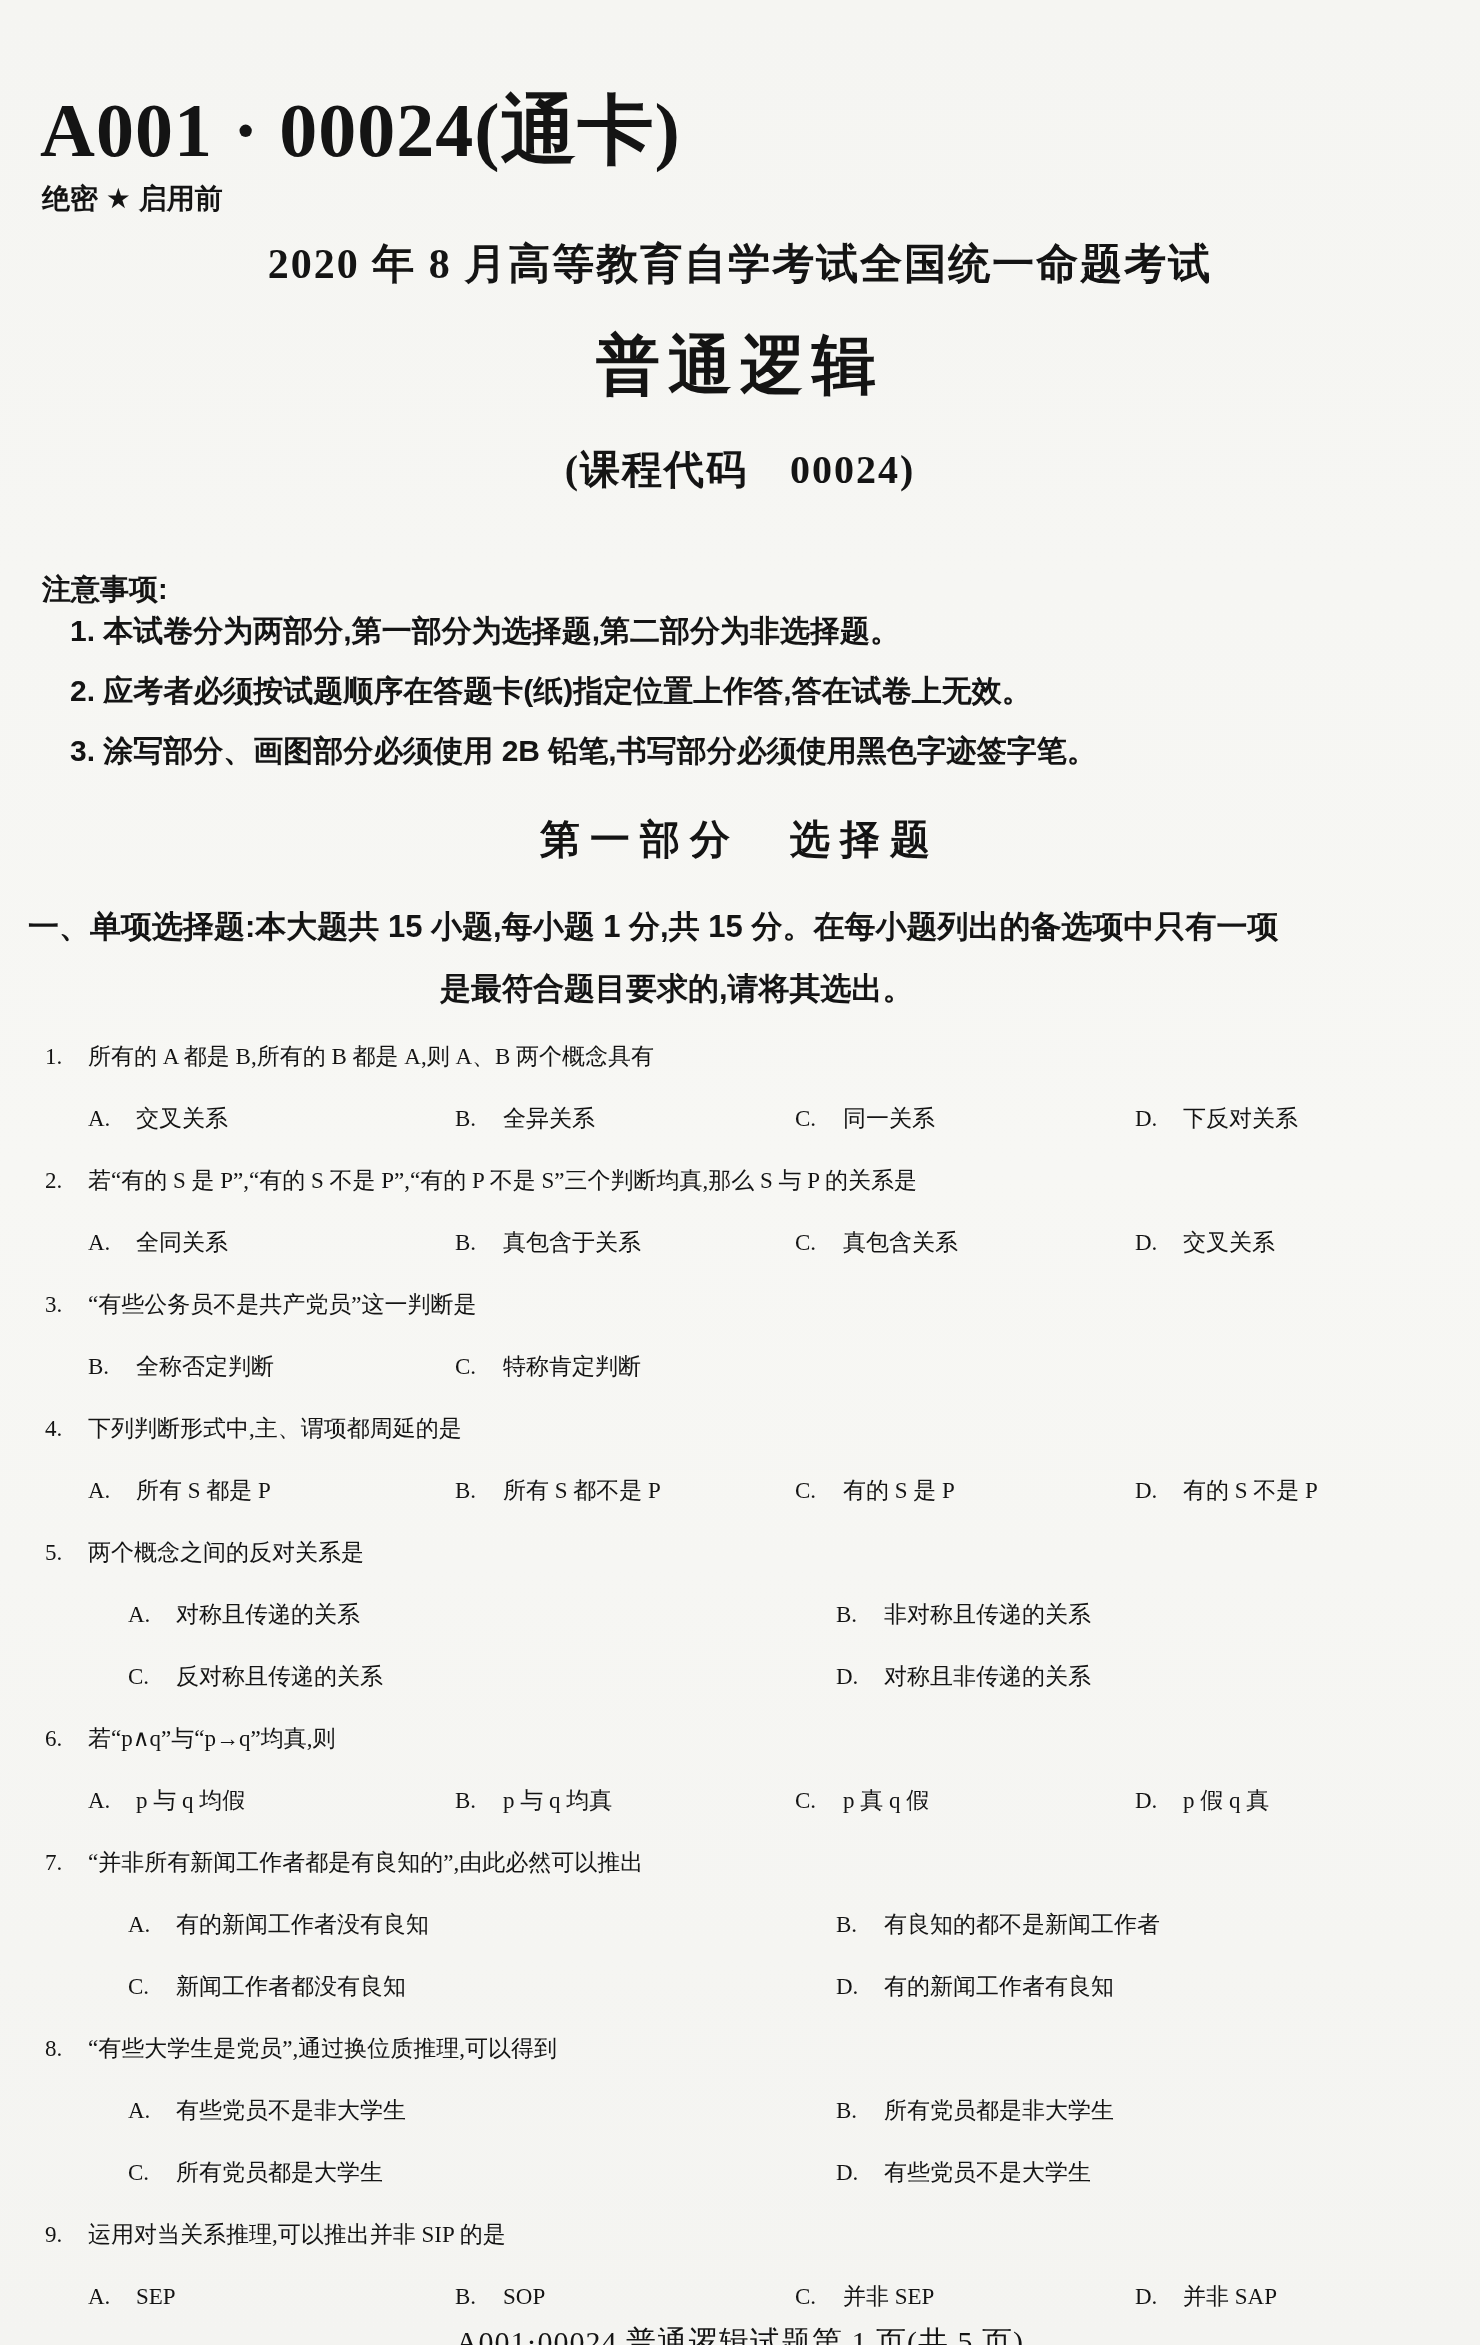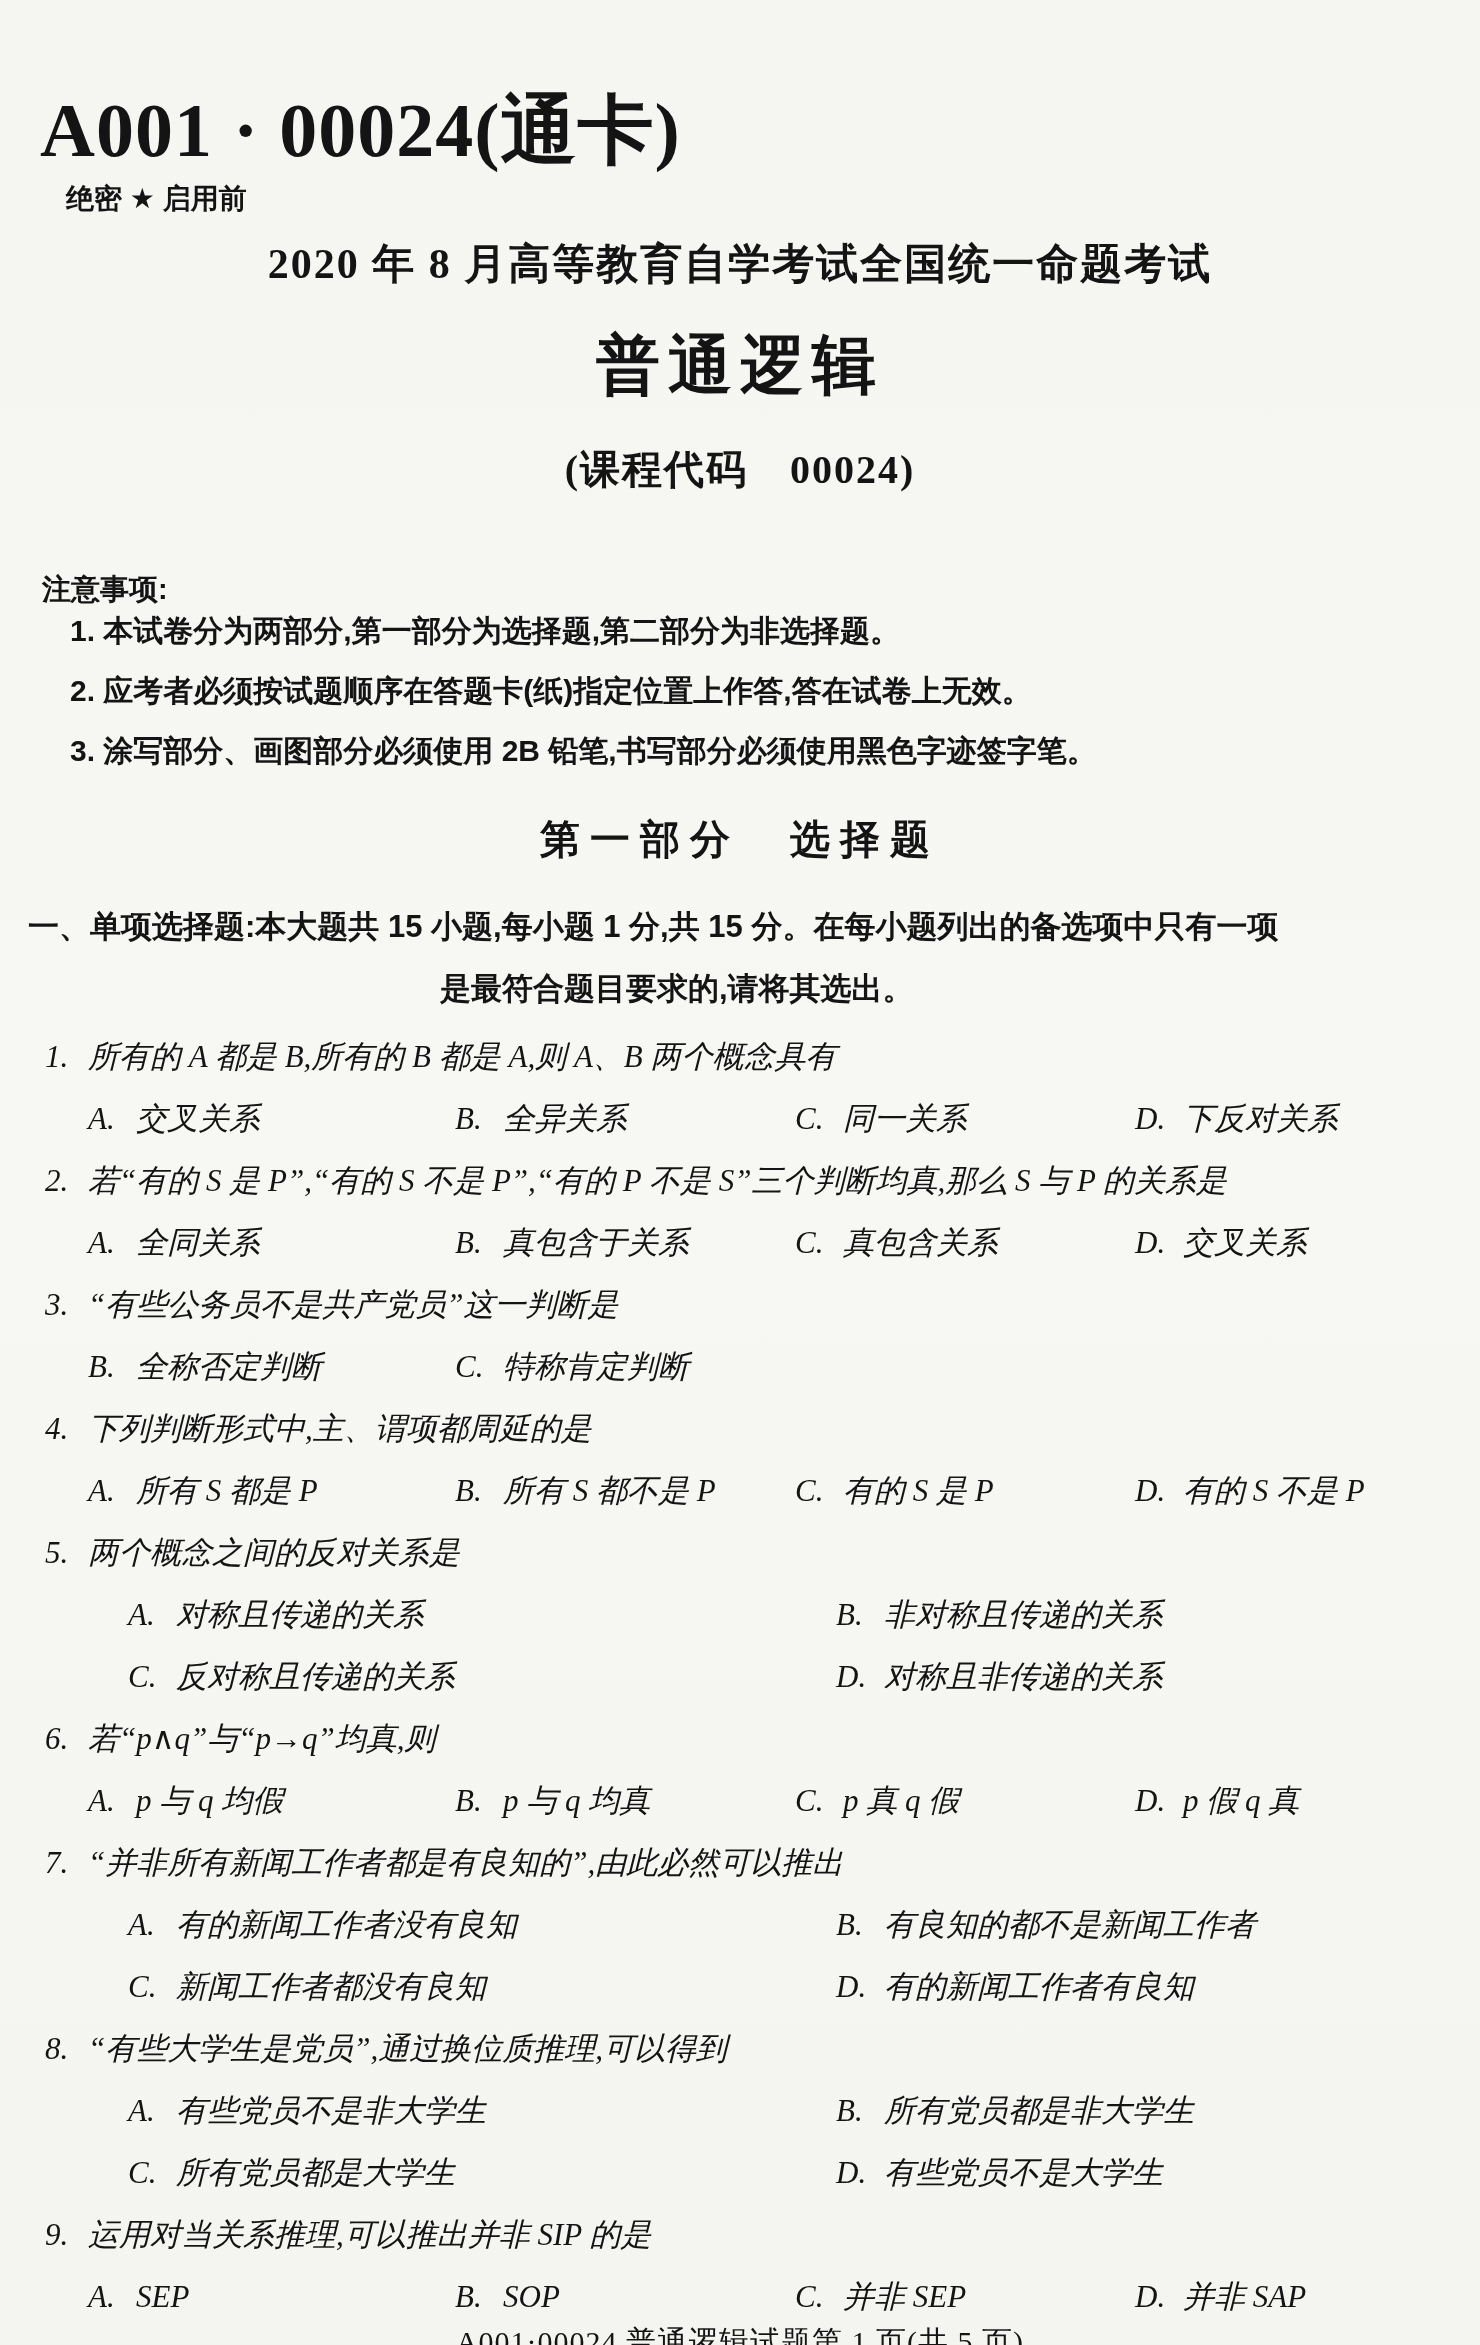--- a/index.html
+++ b/index.html
@@ -10,36 +10,36 @@
     background:linear-gradient(180deg,#f5f5f2 0%,#f7f7f4 50%,#f4f4f1 100%);
     overflow:hidden;
     color:#141414;
     font-family:"Liberation Serif","DejaVu Serif",serif;
   }
   .abs{position:absolute;white-space:nowrap;}
   .sans{font-family:"Liberation Sans","DejaVu Sans",sans-serif;}
   .centered{left:0;width:1480px;text-align:center;}
 
   .code-header{left:40px;top:80px;font-size:76px;font-weight:bold;letter-spacing:1px;}
-  .secrecy{left:42px;top:180px;font-size:28px;font-weight:bold;margin-left:24px;}
+  .secrecy{left:42px;top:180px;font-size:28px;font-weight:bold;}
   .exam-title{top:236px;font-size:42px;font-weight:bold;letter-spacing:2px;}
   .subject-title{top:322px;font-size:64px;font-weight:bold;letter-spacing:8px;}
   .course-code{top:442px;font-size:40px;font-weight:bold;letter-spacing:2px;}
 
   .notes-title{left:42px;top:570px;font-size:29px;font-weight:bold;}
   .notes{left:70px;top:601px;font-size:30px;font-weight:600;line-height:60px;}
   .note-line{height:60px;white-space:nowrap;}
 
   .part-title{top:812px;font-size:40px;font-weight:bold;letter-spacing:10px;}
 
   .intro{left:0;top:896px;font-size:31px;font-weight:bold;line-height:62px;text-align:center;}
   .intro-l1{padding-left:28px;height:62px;white-space:nowrap;}
   .intro-l2{padding-left:75px;height:62px;white-space:nowrap;}
 
-  .questions{left:0;top:1026px;width:1480px;font-size:31px;line-height:62px;font-style:italic;}
+  .questions{left:0;top:1026px;width:1480px;font-size:23px;line-height:62px;}
   .q-line{height:62px;padding-left:45px;white-space:nowrap;}
   .q-num{display:inline-block;width:43px;}
   .opts-row{height:62px;padding-left:88px;display:flex;white-space:nowrap;}
   .opts-row .opt{flex:0 0 auto;}
   .row4 .opt:nth-child(1){width:367px;}
   .row4 .opt:nth-child(2){width:340px;}
   .row4 .opt:nth-child(3){width:340px;}
   .col2 .opt:nth-child(1){width:708px;margin-left:40px;}
   .opt-label{display:inline-block;width:48px;}
 

